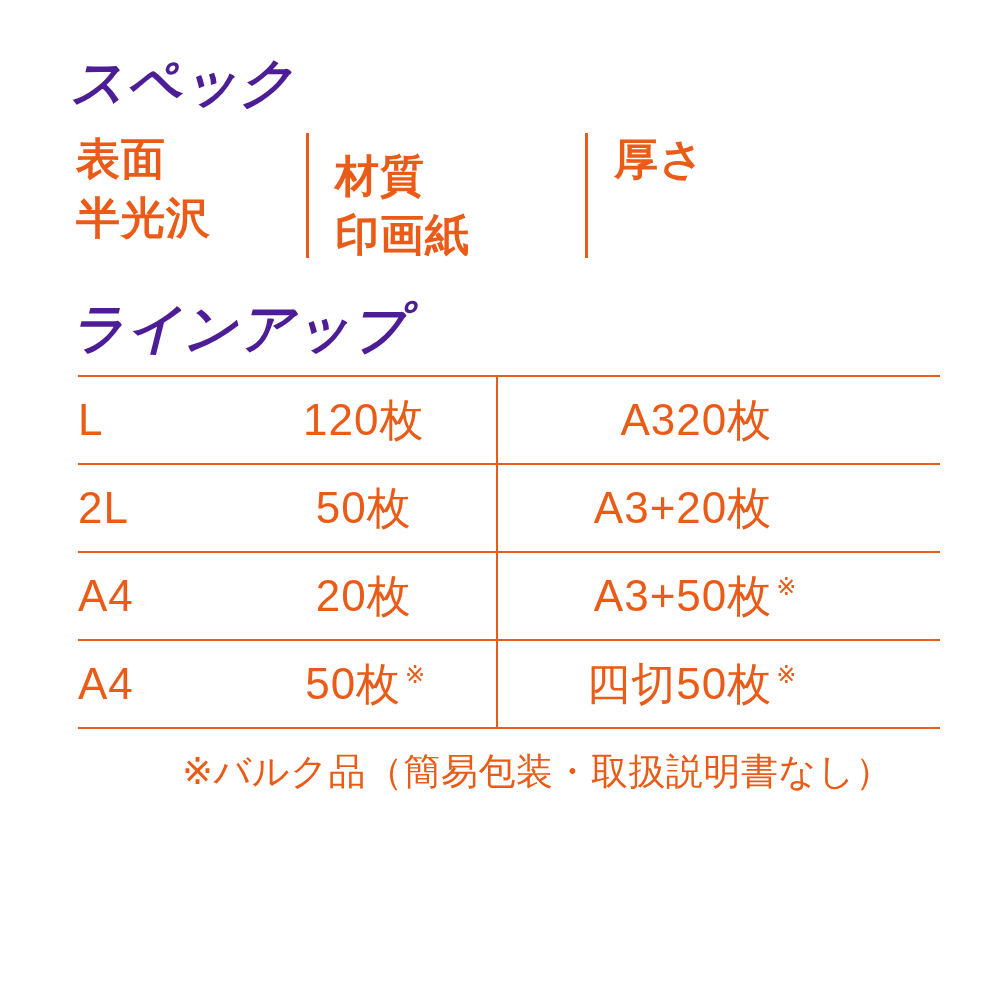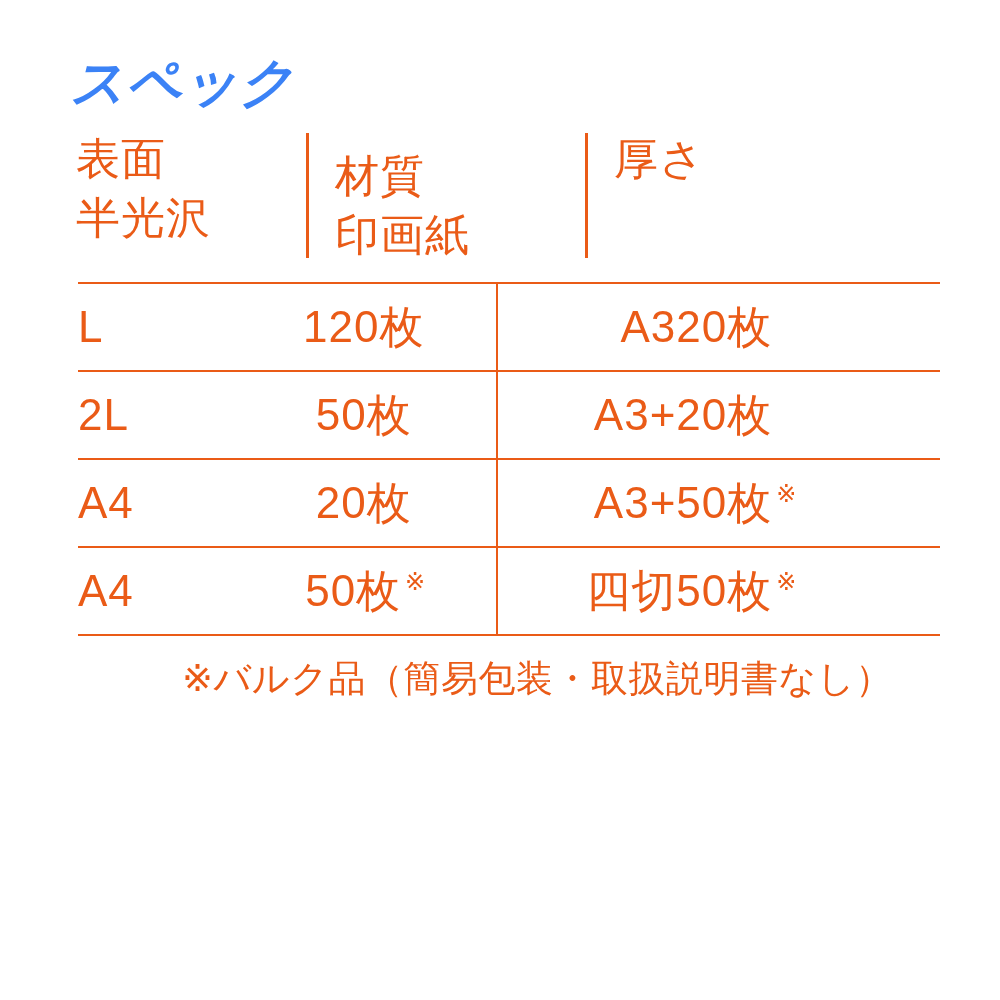--- a/index.html
+++ b/index.html
@@ -22,21 +22,21 @@
     padding: 48px 70px 0 70px;
   }
 
   
   .section-title {
     font-size: 54px;
     font-weight: bold;
     font-style: italic;
     letter-spacing: 1px;
     line-height: 1.05;
-    color: #3b82f6;
+    color: #4c1d95;
     margin: 0;
   }
   #spec-title { margin-top: 6px; }
   #lineup-title { margin-top: 36px; }
 
   
   .spec-row {
     display: flex;
     align-items: stretch;
     margin-top: 18px;
@@ -46,20 +46,21 @@
     display: flex;
     flex-direction: column;
     justify-content: flex-start;
   }
   .spec-cell .spec-label,
   .spec-cell .spec-value {
     font-size: 44px;
     line-height: 1.35;
     letter-spacing: 1px;
     white-space: nowrap;
+    font-weight: bold;
   }
   .spec-cell-0 { width: 230px; }
   .spec-cell-1 { width: 250px; margin-top: 17px; }
   .spec-cell-2 { width: 300px; }
   .spec-divider {
     width: 3px;
     background: #ea5b17;
     margin: 4px 26px 6px 0;
     align-self: stretch;
   }
@@ -132,20 +133,21 @@
     </div>
 
     <div class="spec-divider"></div>
 
     <div class="spec-cell spec-cell-2">
       <span class="spec-label">厚さ</span>
     </div>
 
   </div>
 
+  <h1 class="section-title" id="lineup-title">ラインアップ</h1>
 
   <table class="lineup-table">
     <tbody>
       <tr>
         <td class="col-size">L</td>
         <td class="col-count"><span class="count-wrap"><span>120枚</span><span class="bulk-mark"></span></span></td>
         <td class="col-size-r">A3</td>
         <td class="col-count-r"><span class="count-wrap"><span>20枚</span><span class="bulk-mark"></span></span></td>
       </tr>
       <tr>

